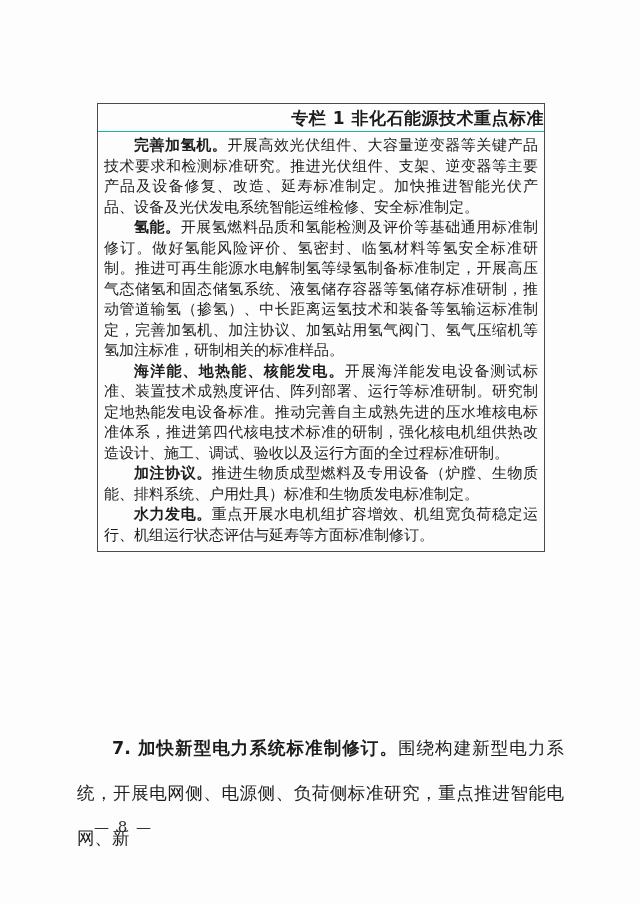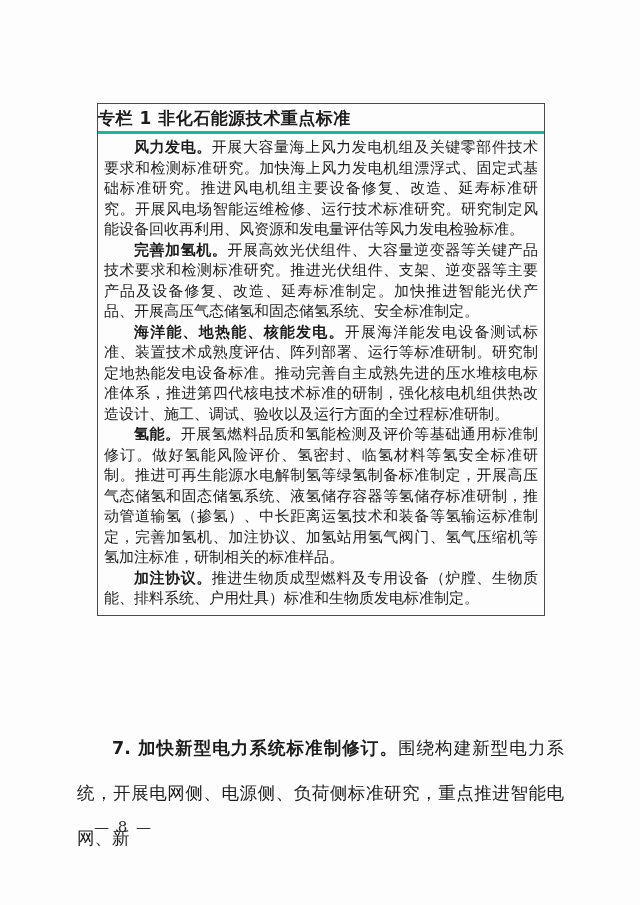--- a/index.html
+++ b/index.html
@@ -16,27 +16,27 @@
   
   .panel {
     position: absolute;
     left: 97px;
     top: 103px;
     width: 448px;
     border: 1px solid #4a4a4a;
     background: #fdfdfd;
   }
   .panel-header {
-    text-align: left;
+    text-align: right;
     font-family: "DejaVu Sans", "Liberation Sans", sans-serif;
     font-weight: bold;
     font-size: 17px;
     line-height: 26px;
     padding: 1px 0 0 0;
-    border-bottom: 3px solid #14b8a6;
+    border-bottom: 1px solid #14b8a6;
     letter-spacing: 0.5px;
   }
   .panel-body {
     padding: 3px 6px 6px 6px;
   }
   .panel-body p {
     font-size: 15px;
     line-height: 20.5px;
     text-align: justify;
     text-justify: inter-character;
@@ -73,25 +73,25 @@
   }
 </style>
 </head>
 <body>
 
 <div class="page">
 
   <div class="panel">
     <div class="panel-header">专栏 1 非化石能源技术重点标准</div>
     <div class="panel-body">
-      <p><span class="para-label">风力发电。</span><span>开展大容量海上风力发电机组及关键零部件技术要求和检测标准研究。加快海上风力发电机组漂浮式、固定式基础标准研究。推进风电机组主要设备修复、改造、延寿标准研究。开展风电场智能运维检修、运行技术标准研究。研究制定风能设备回收再利用、风资源和发电量评估等风力发电检验标准。</span></p>
-      <p><span class="para-label">完善加氢机。</span><span>开展高效光伏组件、大容量逆变器等关键产品技术要求和检测标准研究。推进光伏组件、支架、逆变器等主要产品及设备修复、改造、延寿标准制定。加快推进智能光伏产品、开展高压气态储氢和固态储氢系统、安全标准制定。</span></p>
+      <p><span class="para-label">完善加氢机。</span><span>开展高效光伏组件、大容量逆变器等关键产品技术要求和检测标准研究。推进光伏组件、支架、逆变器等主要产品及设备修复、改造、延寿标准制定。加快推进智能光伏产品、设备及光伏发电系统智能运维检修、安全标准制定。</span></p>
+      <p><span class="para-label">氢能。</span><span>开展氢燃料品质和氢能检测及评价等基础通用标准制修订。做好氢能风险评价、氢密封、临氢材料等氢安全标准研制。推进可再生能源水电解制氢等绿氢制备标准制定，开展高压气态储氢和固态储氢系统、液氢储存容器等氢储存标准研制，推动管道输氢（掺氢）、中长距离运氢技术和装备等氢输运标准制定，完善加氢机、加注协议、加氢站用氢气阀门、氢气压缩机等氢加注标准，研制相关的标准样品。</span></p>
       <p><span class="para-label">海洋能、地热能、核能发电。</span><span>开展海洋能发电设备测试标准、装置技术成熟度评估、阵列部署、运行等标准研制。研究制定地热能发电设备标准。推动完善自主成熟先进的压水堆核电标准体系，推进第四代核电技术标准的研制，强化核电机组供热改造设计、施工、调试、验收以及运行方面的全过程标准研制。</span></p>
-      <p><span class="para-label">氢能。</span><span>开展氢燃料品质和氢能检测及评价等基础通用标准制修订。做好氢能风险评价、氢密封、临氢材料等氢安全标准研制。推进可再生能源水电解制氢等绿氢制备标准制定，开展高压气态储氢和固态储氢系统、液氢储存容器等氢储存标准研制，推动管道输氢（掺氢）、中长距离运氢技术和装备等氢输运标准制定，完善加氢机、加注协议、加氢站用氢气阀门、氢气压缩机等氢加注标准，研制相关的标准样品。</span></p>
       <p><span class="para-label">加注协议。</span><span>推进生物质成型燃料及专用设备（炉膛、生物质能、排料系统、户用灶具）标准和生物质发电标准制定。</span></p>
+      <p><span class="para-label">水力发电。</span><span>重点开展水电机组扩容增效、机组宽负荷稳定运行、机组运行状态评估与延寿等方面标准制修订。</span></p>
     </div>
   </div>
 
   <p class="main-paragraph"><span class="main-lead">7. 加快新型电力系统标准制修订。</span><span>围绕构建新型电力系统，开展电网侧、电源侧、负荷侧标准研究，重点推进智能电网、新</span></p>
 
   <div class="page-number">— 8 —</div>
 
 </div>
 
 </body></html>

